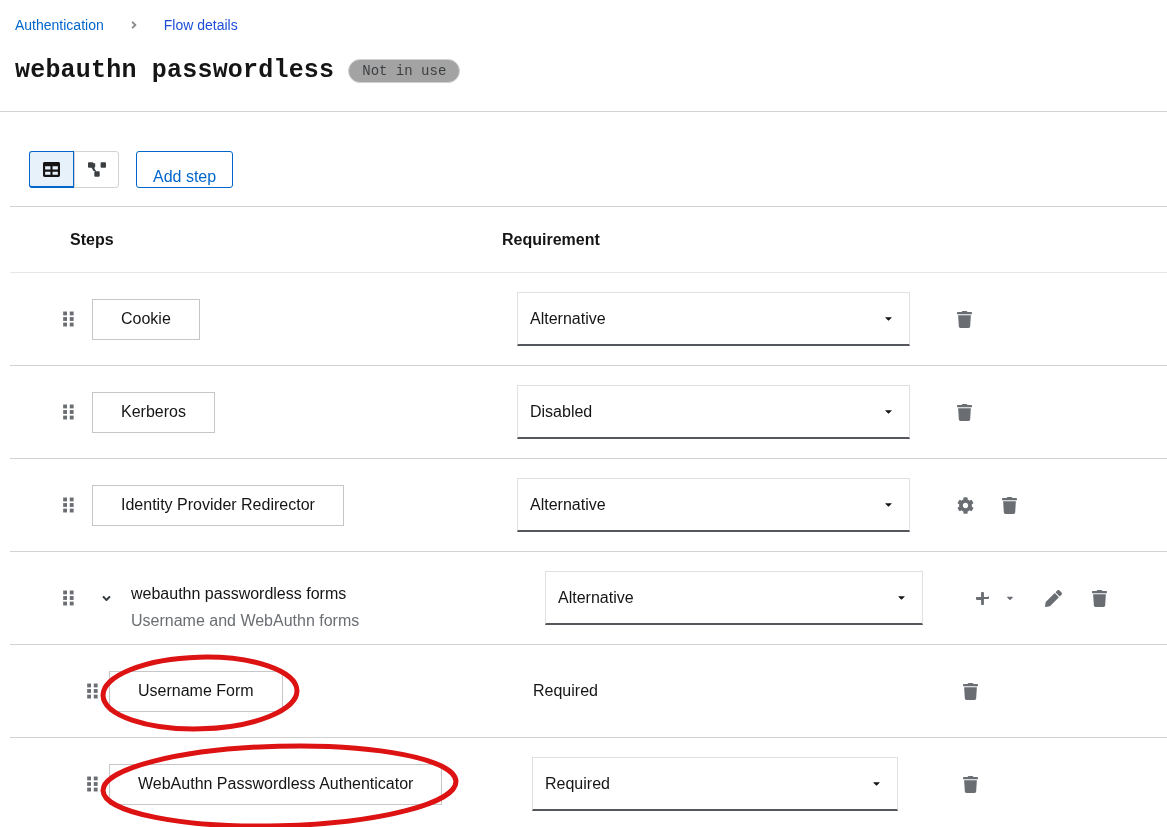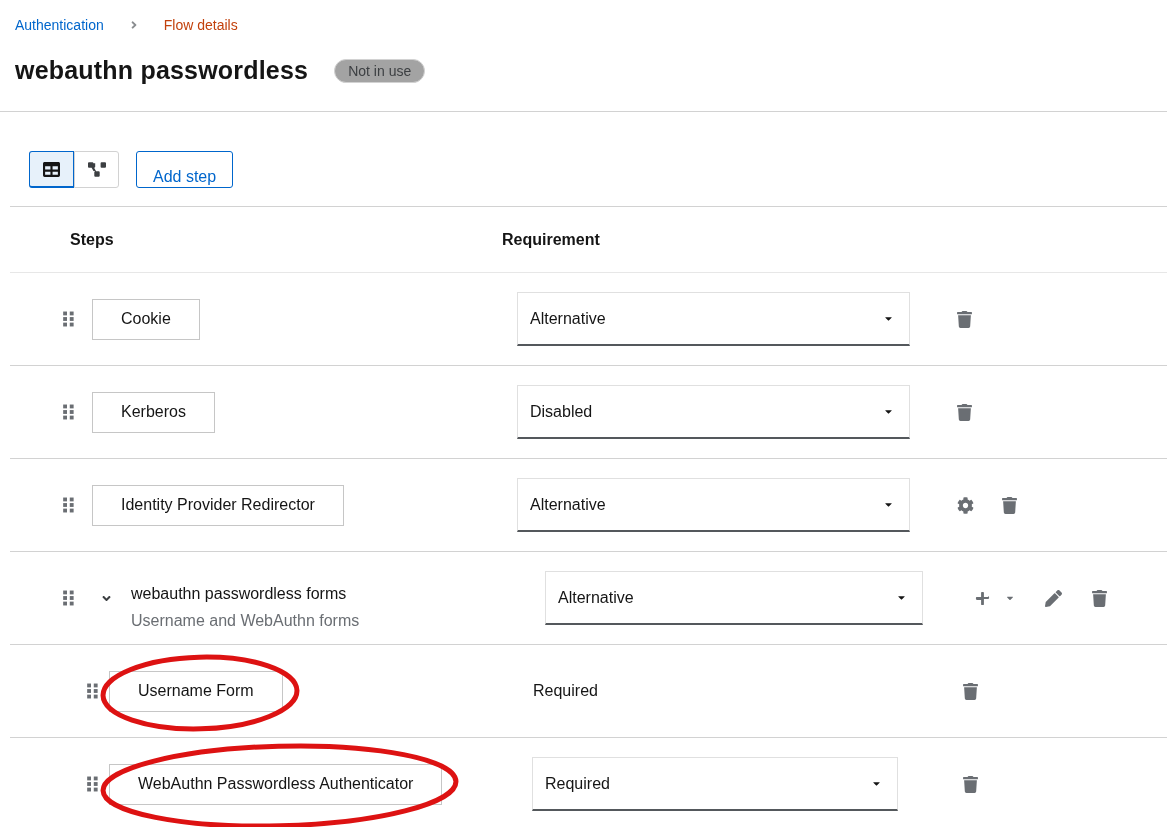--- a/index.html
+++ b/index.html
@@ -4,24 +4,24 @@
 <style>
   * { margin:0; padding:0; box-sizing:border-box; }
   html,body { width:1167px; height:827px; overflow:hidden; background:#fff;
     font-family:"Liberation Sans", sans-serif; color:#151515; font-size:16px; }
   button { background:transparent; border:none; padding:0; cursor:pointer; font-family:inherit; font-size:inherit; color:inherit; }
 
   
   .breadcrumb { padding:17px 0 0 15px; display:flex; align-items:center; gap:26px; font-size:14px; }
   .breadcrumb a { color:var(--accent,#0066cc); text-decoration:none; cursor:pointer; }
   .crumb-sep { display:flex; align-items:center; }
-  .crumb-current { color:#c2410c; }
+  .crumb-current { color:#1d4ed8; }
 
   
-  .page-header { margin:23px 0 0 15px; display:flex; align-items:center; gap:26px; }
+  .page-header { margin:23px 0 0 15px; display:flex; align-items:center; gap:14px;font-family:Liberation Mono, monospace; }
   .page-title { font-size:25px; font-weight:600; letter-spacing:.2px; }
   .badge { background:#a3a3a3; border:1px solid #d2d2d2; border-radius:13px; padding:3px 13px; font-size:14px; color:#3c3f42; }
 
   .divider-full { border:none; border-top:1px solid #d2d2d2; margin-top:26px; }
 
   
   .toolbar { margin:39px 0 0 29px; display:flex; align-items:stretch; gap:17px; height:37px; }
   .toggle-group { display:flex; }
   .toggle-btn { width:45px; display:flex; align-items:center; justify-content:center; background:#fff;
     border:1px solid #d2d2d2; border-radius:0 3px 3px 0; color:#151515; }

